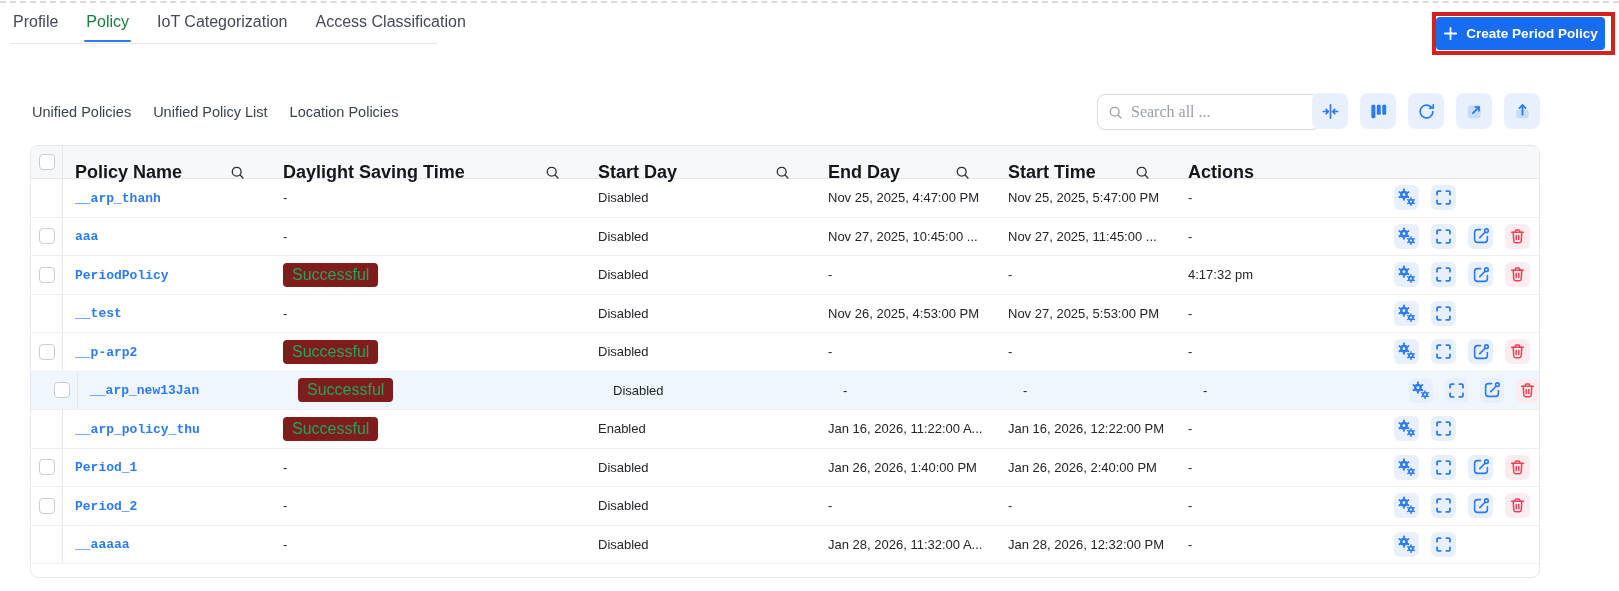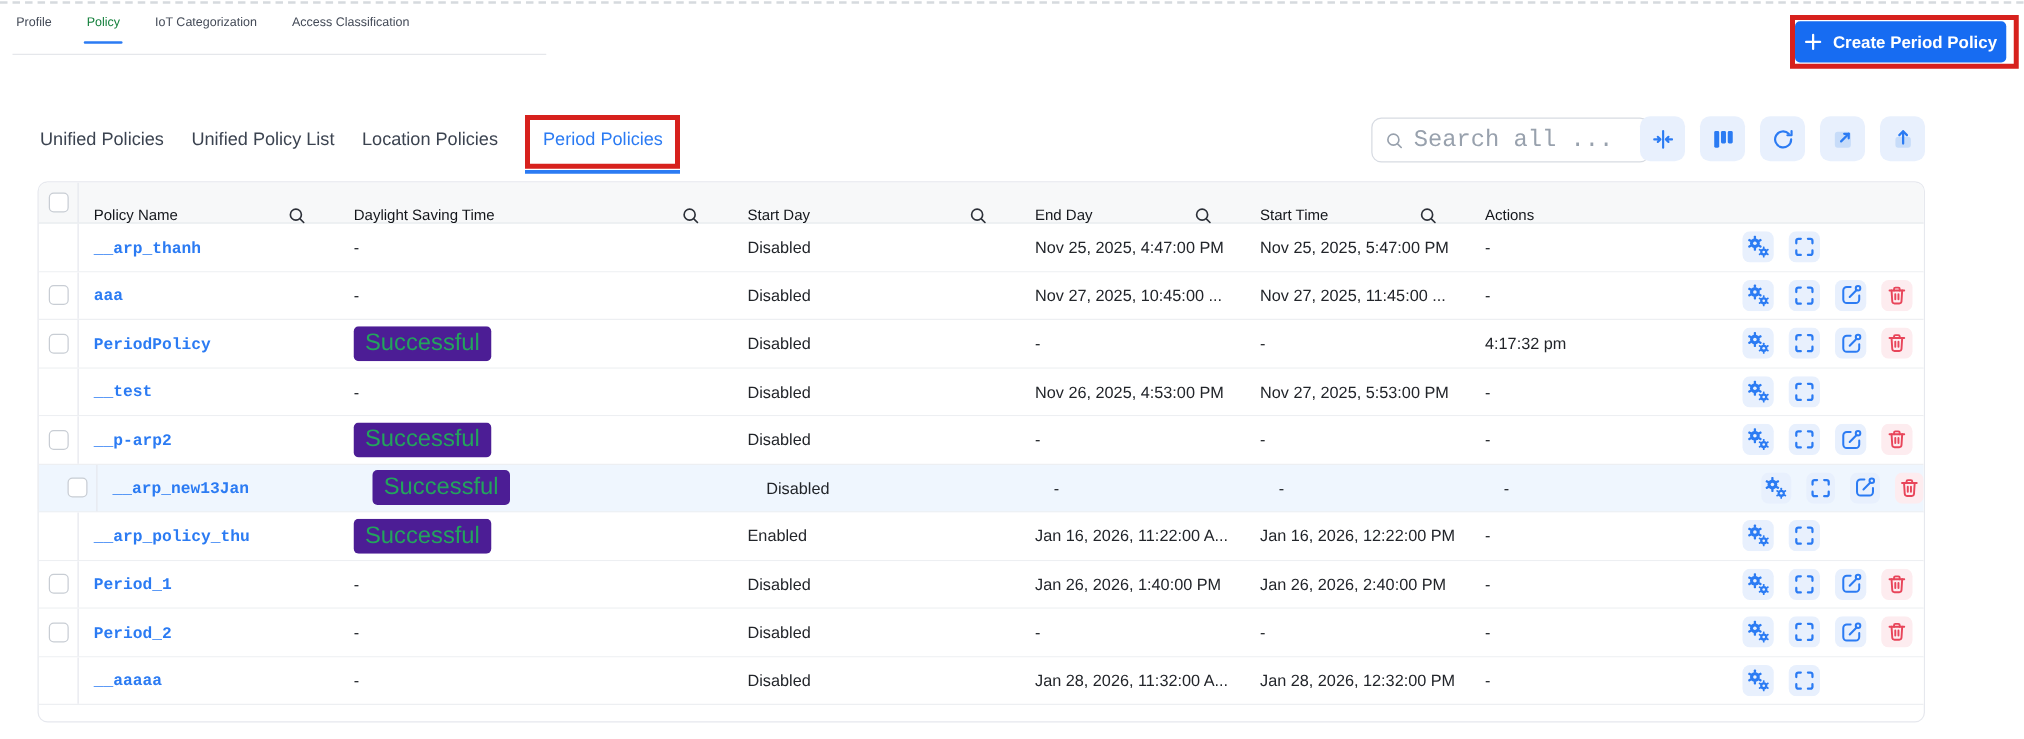--- a/index.html
+++ b/index.html
@@ -5,21 +5,21 @@
   * { box-sizing: border-box; margin: 0; padding: 0; }
   html,body { width:1619px; height:591px; }
   body {
     position: relative; overflow: hidden; background: #fff;
     font-family: "Liberation Sans", sans-serif; color: #22252a;
   }
   .top-edge { position:absolute; top:1px; left:0; width:100%; border-top:2px dashed #d6dade; }
 
   
   .top-tabs { position:absolute; left:13px; top:13px; display:flex; gap:28px; }
-  .tab { font-size:10px; color:#434a57; padding-bottom:11px; position:relative; cursor:pointer; white-space:nowrap; }
+  .tab { font-size:16px; color:#434a57; padding-bottom:11px; position:relative; cursor:pointer; white-space:nowrap; }
   .tab.active { color:#15803d; font-weight:400; }
   .tab.active::after { content:""; position:absolute; left:-2px; right:-2px; bottom:0px; height:2.5px; background:#2b7bf3; border-radius:2px; }
   .tabbar-line { position:absolute; left:10px; top:43px; width:427px; height:1px; background:#e5e7eb; }
 
   
   .create-ann { position:absolute; left:1432px; top:12px; width:183px; height:43px; border:4px solid #d7211d; display:flex; align-items:center; }
   .create-btn { display:flex; align-items:center; justify-content:center; gap:8px; width:169px; height:33px;
     background:#176cf2; color:#fff; border:none; border-radius:4px; font-family:inherit; font-size:13.5px; font-weight:700; cursor:pointer; }
   .create-btn .ic { display:flex; }
 
@@ -27,40 +27,40 @@
   .subtab-bar { position:absolute; left:32px; top:92px; display:flex; gap:22px; align-items:flex-start; }
   .subtab { font-size:14.5px; color:#3b4350; padding-top:12px; cursor:pointer; white-space:nowrap; position:relative; }
   .subtab.active { color:#2b7bf3; padding:12px 14px 15px; }
   .ann-box { position:absolute; inset:0; border:4px solid #d7211d; pointer-events:none; }
   .subtab-underline { position:absolute; left:0; right:0; bottom:-4px; height:3px; background:#2b7bf3; }
 
   
   .searchbox { position:absolute; left:1097px; top:94px; width:223px; height:36px; border:1px solid #d7dbe2; border-radius:8px;
     display:flex; align-items:center; gap:8px; padding:0 10px; background:#fff; }
   .searchbox .ic { display:flex; color:#98a1ad; }
-  .searchbox input { border:none; outline:none; flex:1; font-family:Liberation Mono, monospace; font-size:19px; color:#333; min-width:0; background:transparent; }
+  .searchbox input { border:none; outline:none; flex:1; font-family:Liberation Serif, serif; font-size:16px; color:#333; min-width:0; background:transparent; }
   .searchbox input::placeholder { color:#98a1ad; }
   .toolbar { position:absolute; left:1312px; top:93px; display:flex; gap:12px; }
   .tool-btn { width:36px; height:36px; border:none; border-radius:8px; background:#e8f0fd; display:flex; align-items:center; justify-content:center; cursor:pointer; padding:0; }
   .tool-btn .ic { display:flex; }
 
   
   .table { position:absolute; left:30px; top:145px; width:1510px; height:433px; background:#fff;
     border:1px solid #e6e8ee; border-radius:8px; overflow:hidden; }
   .grid { display:grid; grid-template-columns:32px 208px 315px 230px 180px 180px 185px 1fr; align-items:center; }
   .thead { height:33px; background:#f7f8f9; border-bottom:1px solid #e4e7eb; }
-  .hcell { display:flex; align-items:center; justify-content:space-between; padding:0 26px 0 12px; font-size:12px; font-weight:400; color:#13161b; white-space:nowrap; overflow:hidden;margin-top:20px; }
+  .hcell { display:flex; align-items:center; justify-content:space-between; padding:0 26px 0 12px; font-size:18px; font-weight:700; color:#13161b; white-space:nowrap; overflow:hidden;margin-top:20px; }
   .colsearch { display:flex; color:#2c3038; cursor:pointer; }
   .trow { height:38.5px; border-bottom:1px solid #edeff2; background:#fff; }
   .trow.hl { background:#eff6fe;padding-left:15px; }
   .cbx-cell { display:flex; align-items:center; justify-content:center; border-right:1px solid #e6e8ee; height:100%; }
   .cbx { width:16px; height:16px; border:1.5px solid #c8cdd4; border-radius:4px; background:#fff; cursor:pointer; display:inline-block; }
   .cell { padding-left:12px; font-size:13px; color:#22252a; white-space:nowrap; overflow:hidden; }
   .cell.name a { color:#2b7bf3; font-weight:600; text-decoration:none; cursor:pointer;font-family:Liberation Mono, monospace; }
-  .badge { display:inline-block; padding:3px 9px; border-radius:4px; background:#4c1d95; color:#23a45c; font-size:19px; }
+  .badge { display:inline-block; padding:3px 9px; border-radius:4px; background:#7f1d1d; color:#23a45c; font-size:16px; }
   .cell.actions { display:flex; gap:12px; padding-left:33px; align-items:center; }
   .act { width:25px; height:25px; border:none; border-radius:6px; background:#e8f0fd; display:flex; align-items:center; justify-content:center; cursor:pointer; padding:0; }
   .act.delete { background:#fdecef; }
   .act .ic, .act span { display:flex; }
 </style>
 </head>
 <body>
 
 <div class="top-edge"></div>
 
@@ -80,21 +80,20 @@
         </svg>
       </span>
     <span>Create Period Policy</span>
   </button>
 </div>
 
 <div class="subtab-bar">
     <div class="subtab"><span>Unified Policies</span></div>
     <div class="subtab"><span>Unified Policy List</span></div>
     <div class="subtab"><span>Location Policies</span></div>
-    <div class="subtab active"><span>Period Policies</span><div class="ann-box"></div><div class="subtab-underline"></div></div>
   </div>
 
 <div class="searchbox">
   <span class="ic">
       <svg width="15" height="15" viewBox="0 0 17 17" fill="none" xmlns="http://www.w3.org/2000/svg">
         <circle cx="7.6" cy="7.6" r="5" stroke="currentColor" stroke-width="1.5"></circle>
         <path d="M11.4 11.4l3.3 3.3" stroke="currentColor" stroke-width="1.5" stroke-linecap="round"></path>
       </svg>
     </span>
   <input type="text" placeholder="Search all ..." style="">

